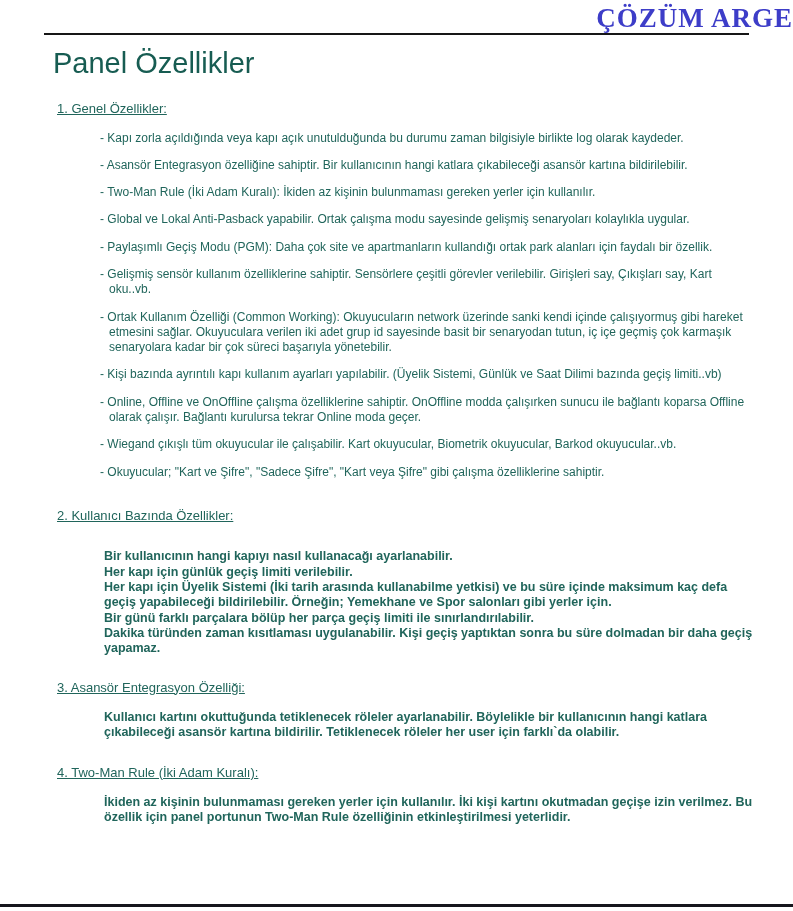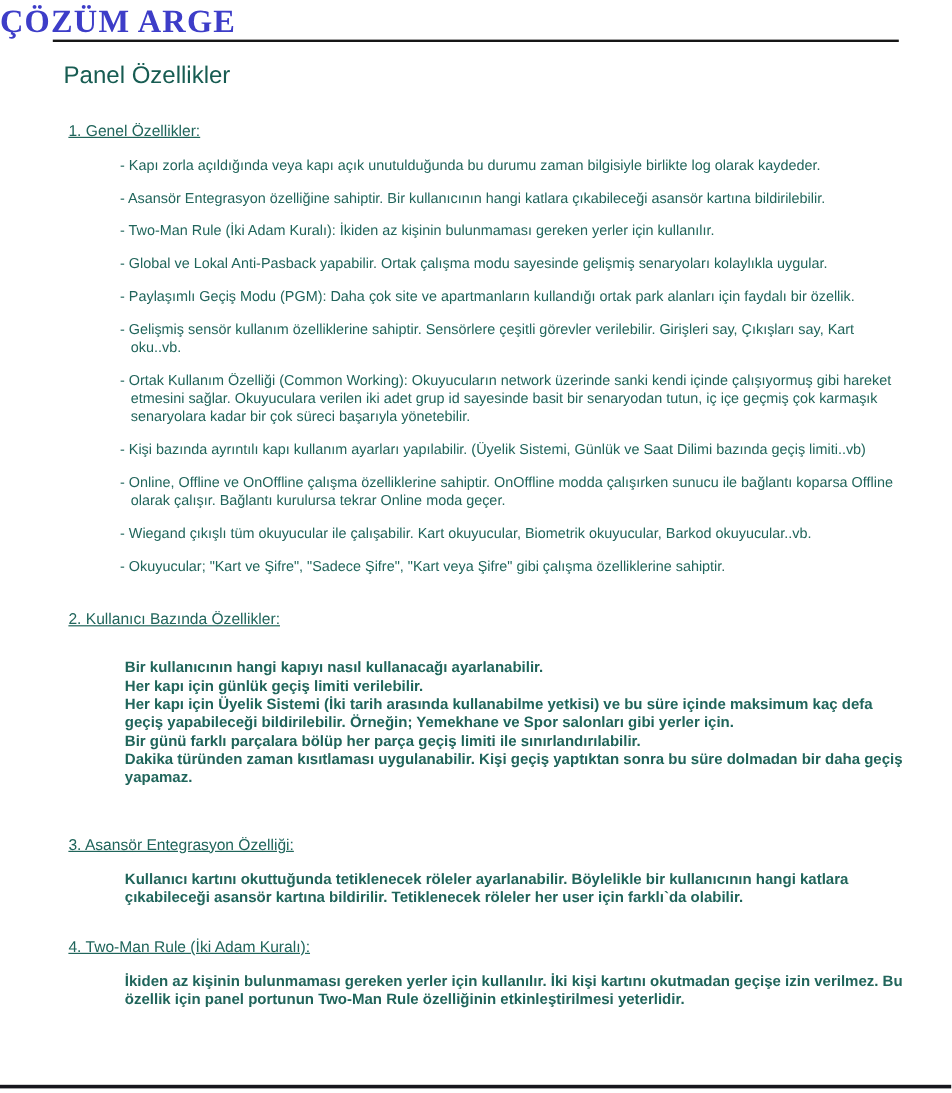--- a/index.html
+++ b/index.html
@@ -6,48 +6,48 @@
   .page{
     position:relative;
     width:793px;height:911px;
     background:#ffffff;
     overflow:hidden;
     font-family:"Liberation Sans","DejaVu Sans",sans-serif;
     color:#20655b;
   }
   .brand{
     padding-top:5px;
-    text-align:left;
+    text-align:right;
     font-family:"Liberation Serif","DejaVu Serif",serif;
     font-weight:bold;
     font-size:27px;
     letter-spacing:1px;
     color:#3d3dc8;
     line-height:27px;
     border-radius:12px;
   }
   .top-rule{
     border:none;
     border-top:2px solid #161616;
     margin:1px 44px 0 44px;
   }
   .page-title{
     margin:12px 0 0 53px;
-    font-size:20px;
+    font-size:29px;
     font-weight:normal;
     color:#175c52;
     line-height:33px;
   }
   .sections{
     margin:0 40px 0 57px;
   }
   section{display:block;}
   section.sec-1{margin-top:21px;}
   section.sec-2{margin-top:28px;}
-  section.sec-3{margin-top:39px;}
+  section.sec-3{margin-top:23px;}
   section.sec-4{margin-top:24px;}
   .sec-heading{
     font-size:13px;
     font-weight:normal;
     text-decoration:underline;
     color:#20655b;
     line-height:15.5px;
     margin:0;
   }
   .bullets{

